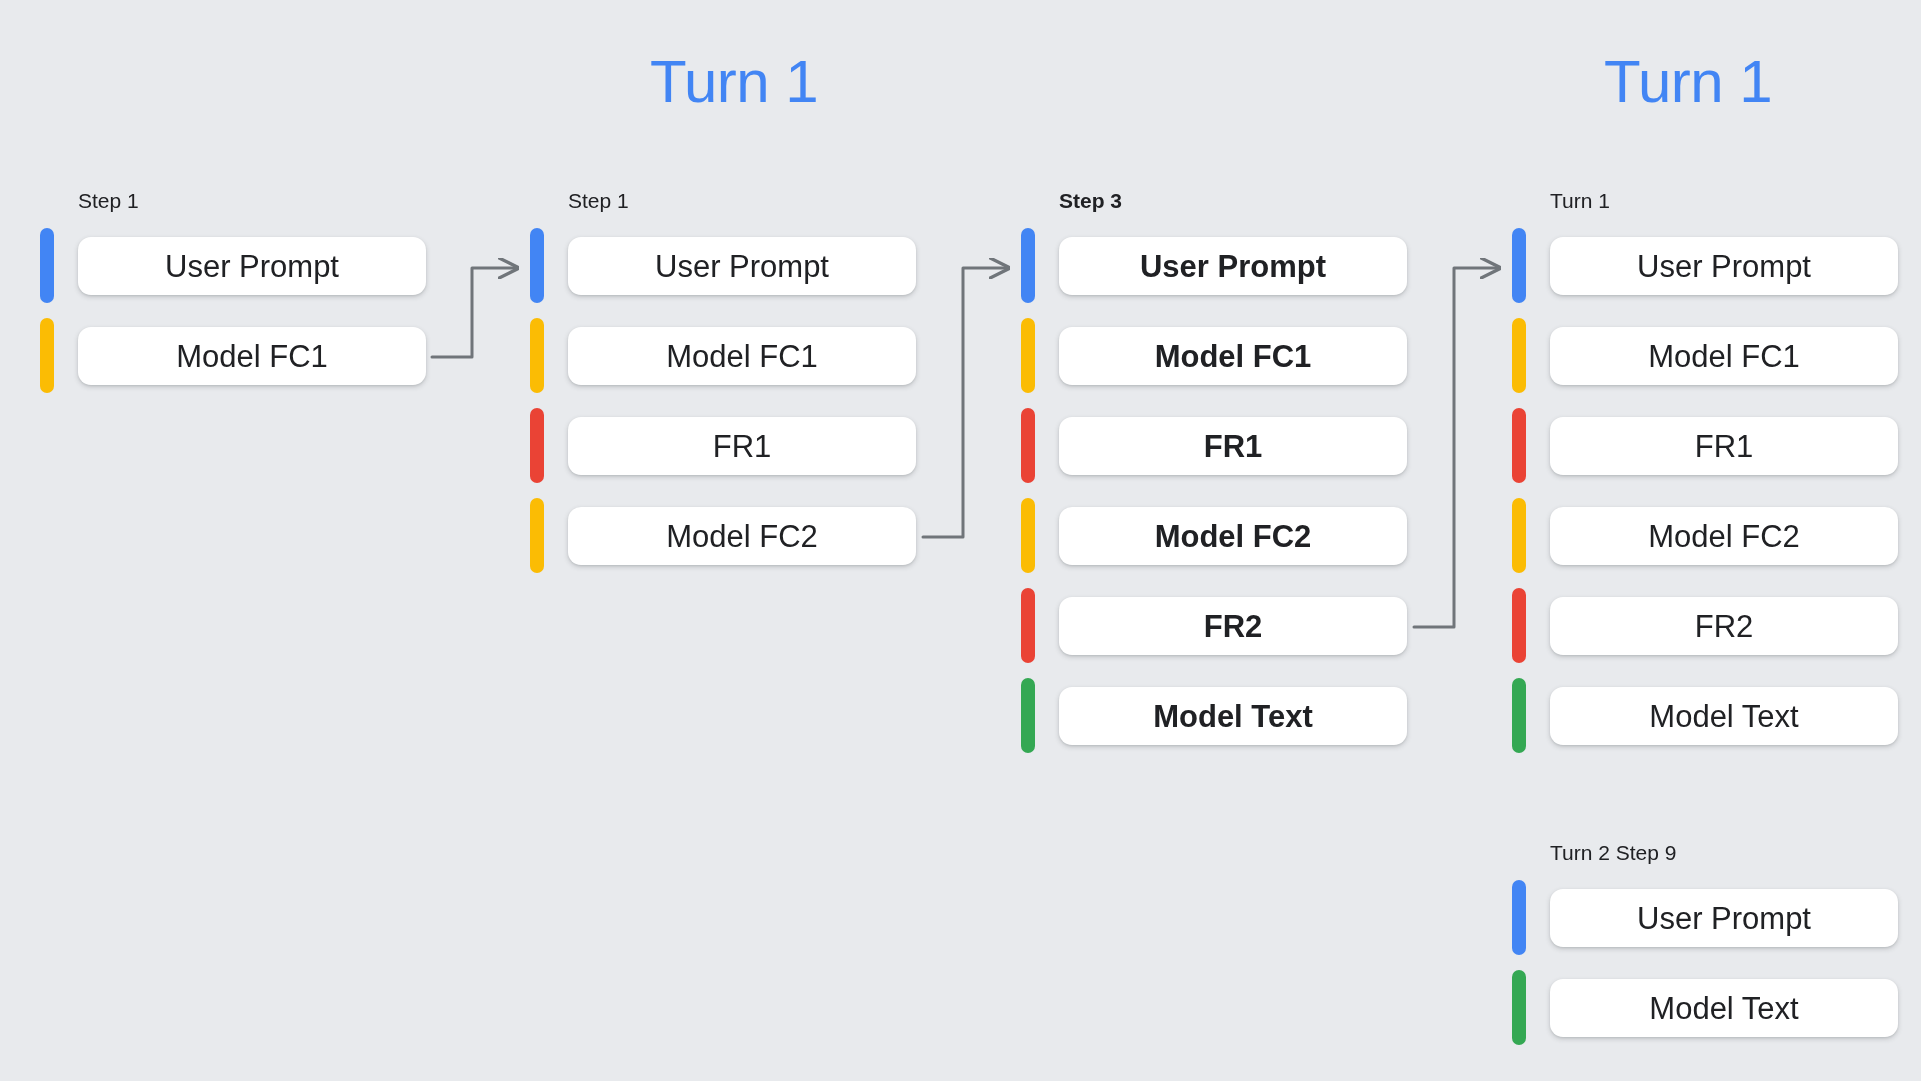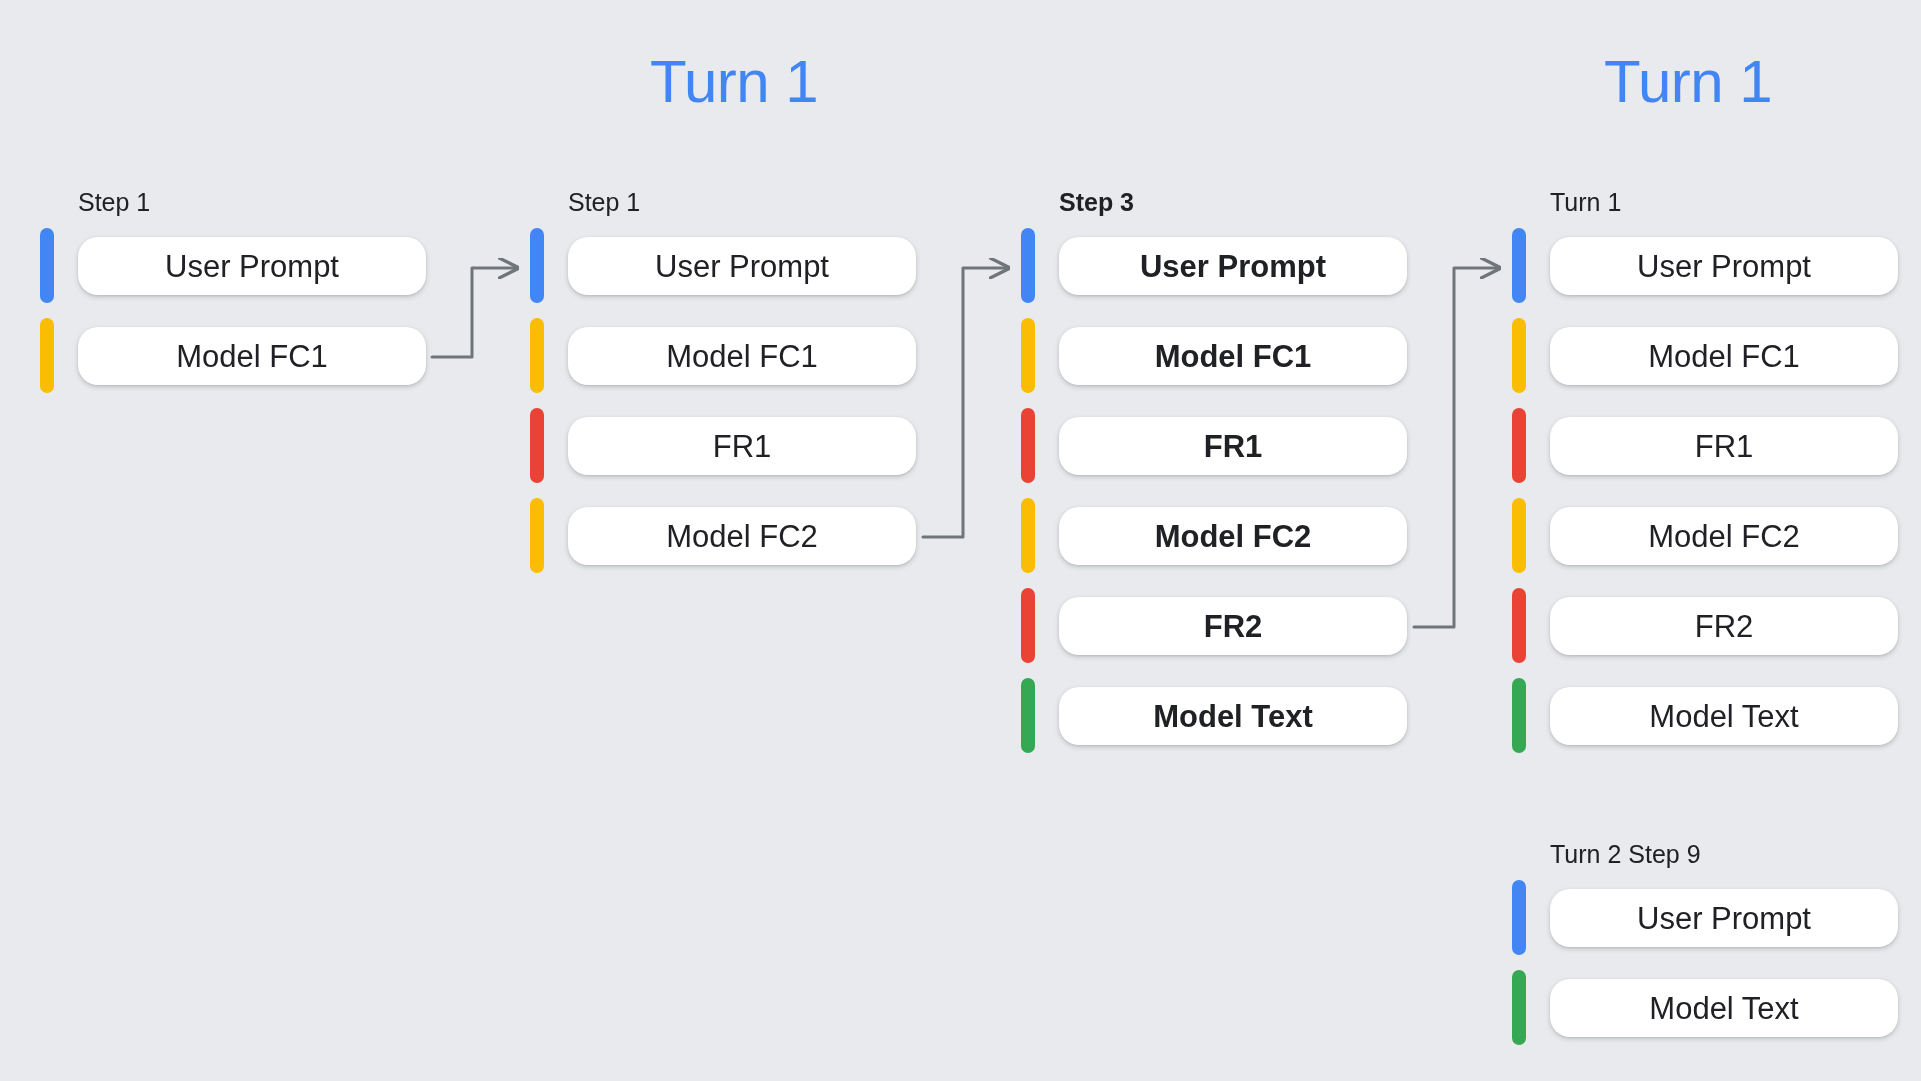--- a/index.html
+++ b/index.html
@@ -34,21 +34,21 @@
   }
 
   
   .group {
     position: absolute;
   }
   .group-label {
     position: absolute;
     left: 38px;
     top: -38px;
-    font-size: 25px;
+    font-size: 21px;
     color: #202124;
     line-height: 1;
     white-space: nowrap;
   }
 
   
   .row {
     position: absolute;
     left: 0;
     height: 75px;
@@ -65,21 +65,21 @@
   .bar.yellow { background: #fbbc04; }
   .bar.red    { background: #ea4335; }
   .bar.green  { background: #34a853; }
 
   .card {
     position: absolute;
     left: 38px;
     top: 9px;
     height: 58px;
     background: #ffffff;
-    border-radius: 20px;
+    border-radius: 13px;
     box-shadow: 0 2px 5px rgba(60,64,67,0.22), 0 1px 2px rgba(60,64,67,0.10);
     display: flex;
     align-items: center;
     justify-content: center;
   }
   .card-label {
     font-size: 31px;
     color: #202124;
     line-height: 1;
     white-space: nowrap;

